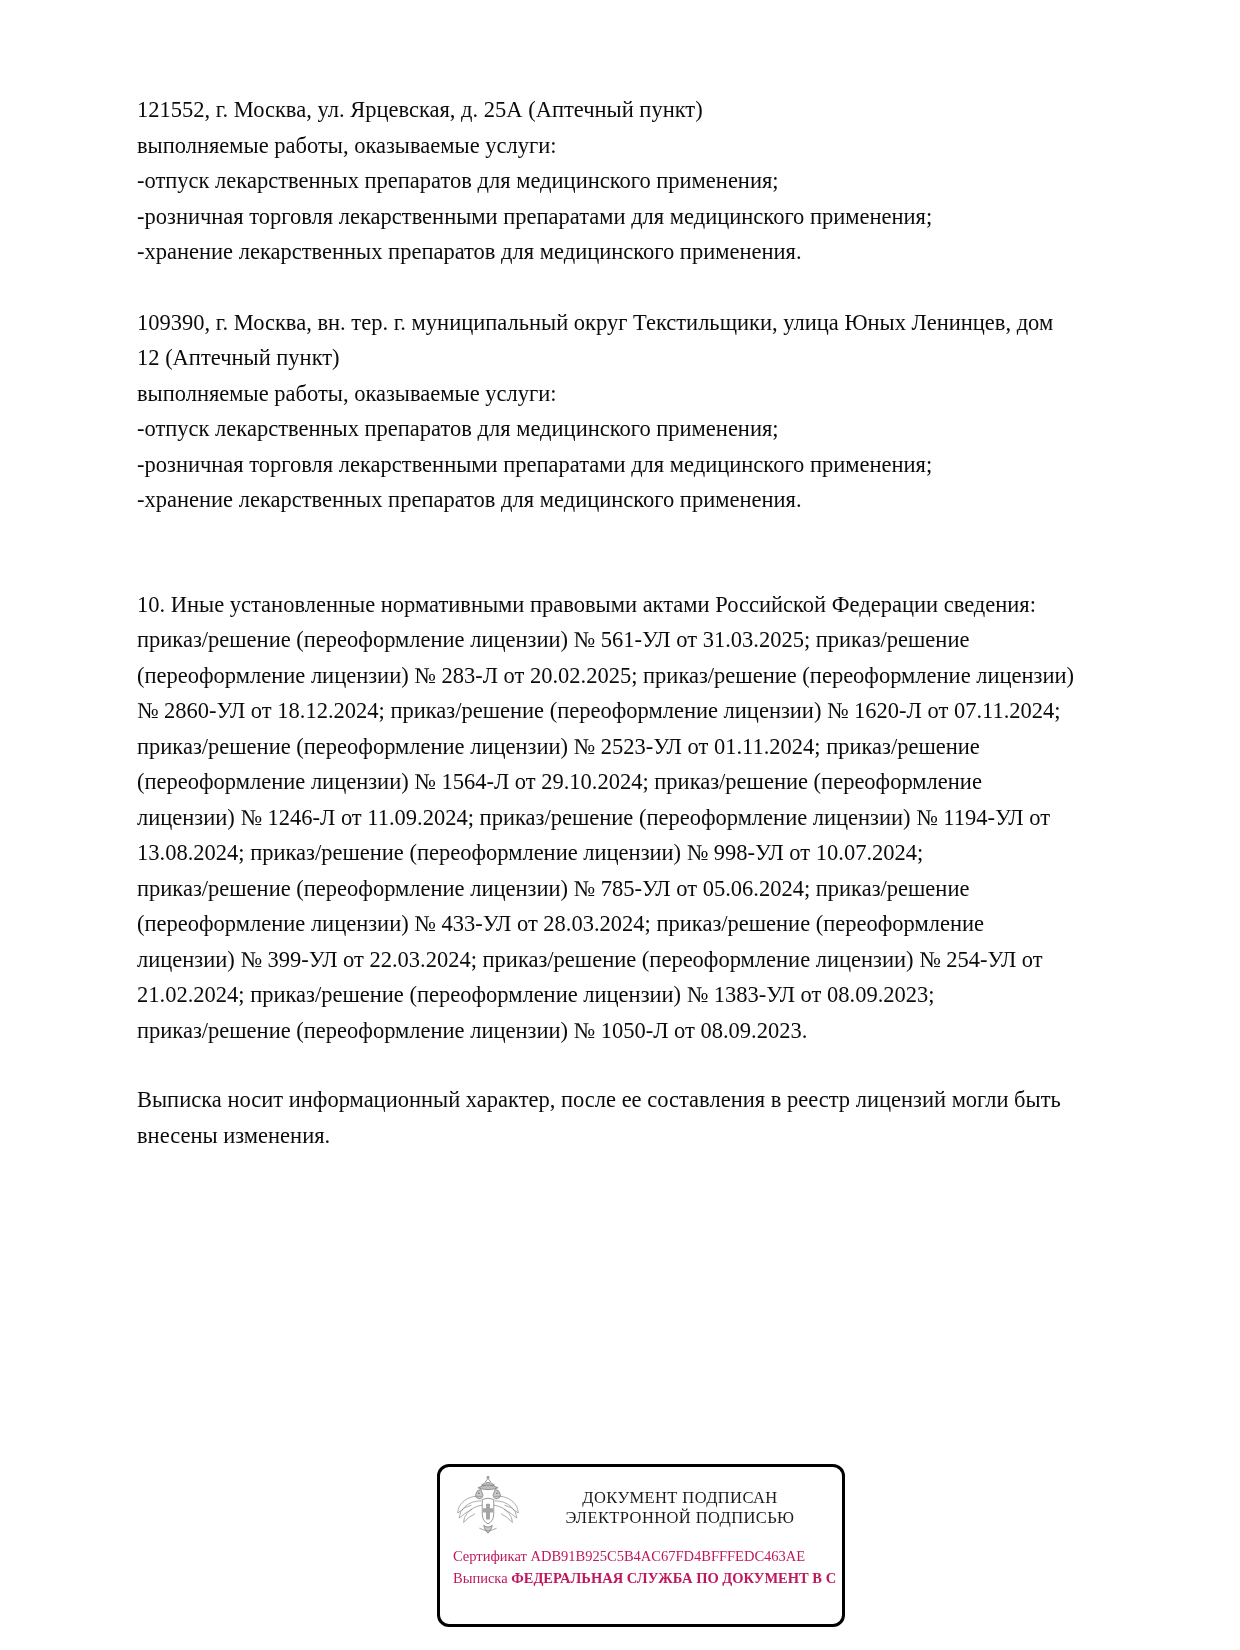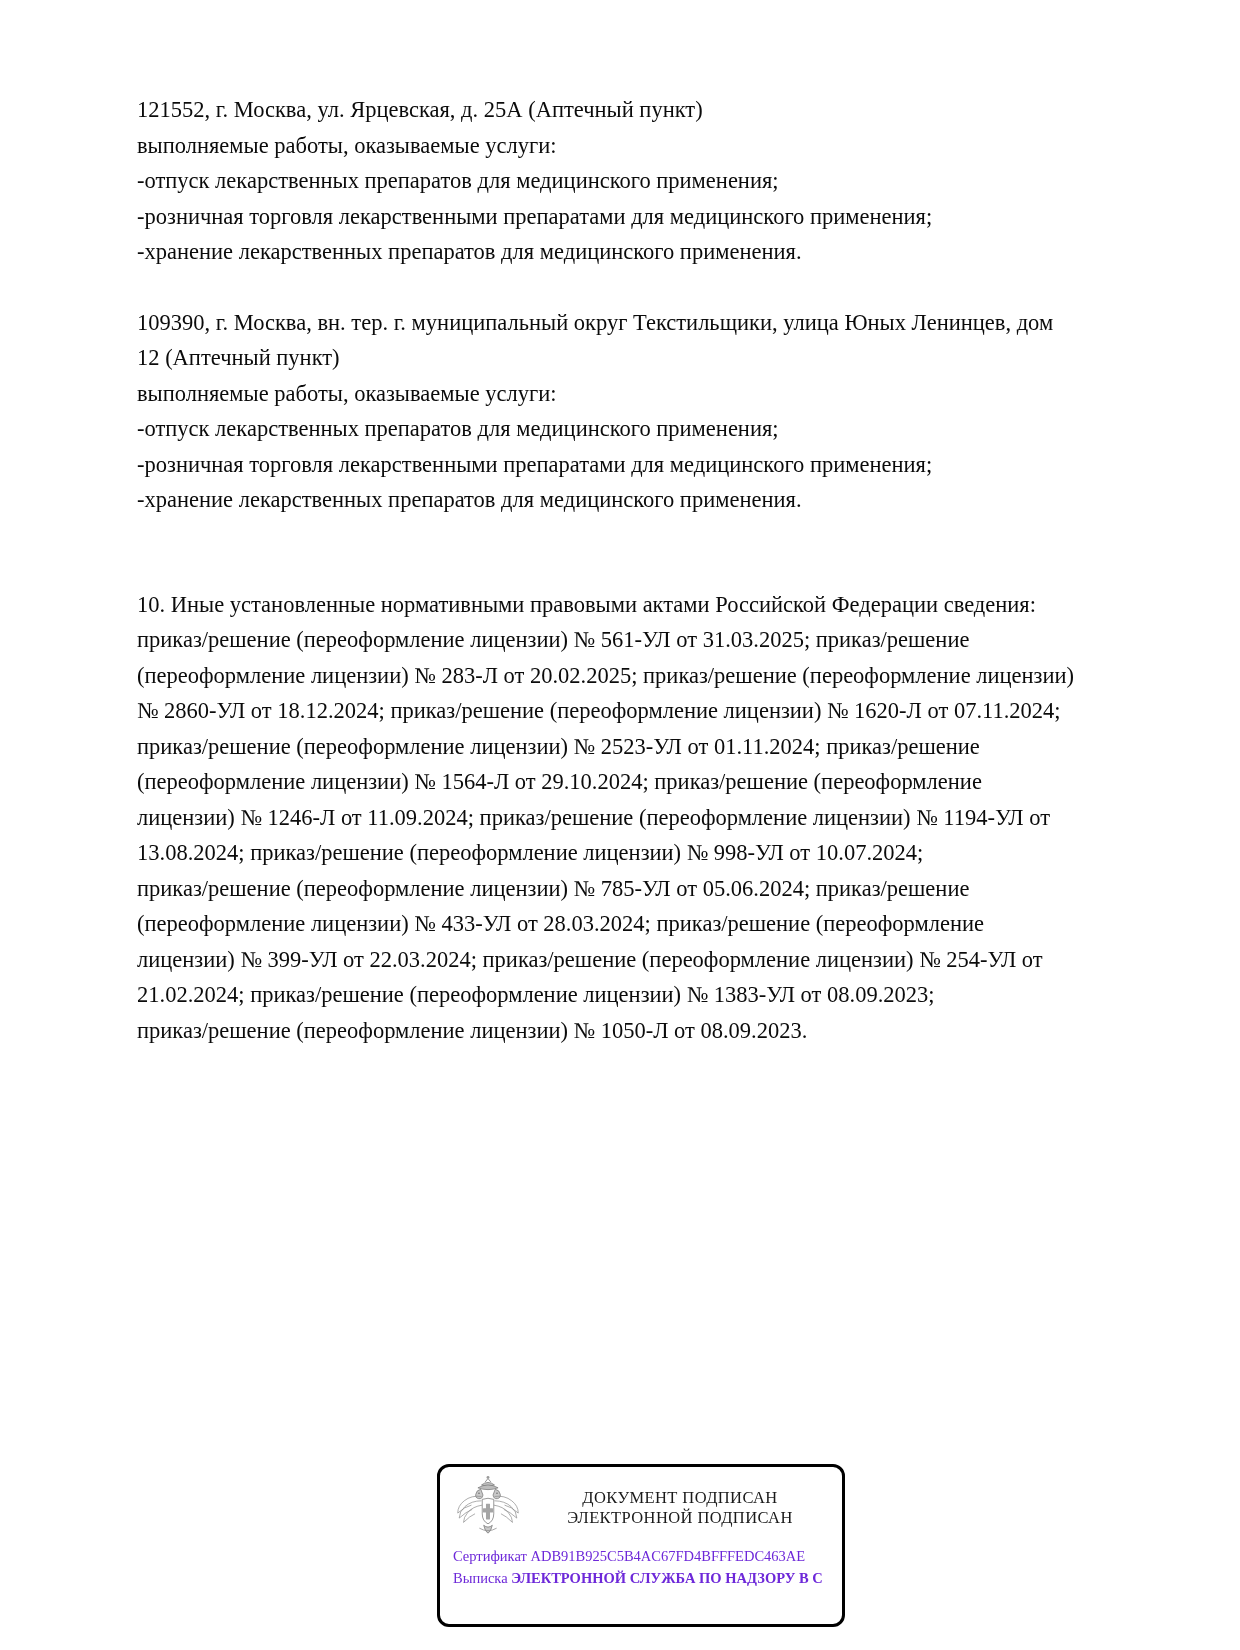--- a/index.html
+++ b/index.html
@@ -77,21 +77,21 @@
     line-height: 20px;
     letter-spacing: 0.4px;
     color: #1a1a1a;
     padding-right: 6px;
   }
   .stamp-head div { white-space: nowrap; }
   .stamp-lines {
     padding: 2px 0 0 13px;
     font-size: 14.5px;
     line-height: 22px;
-    color: #6d28d9;
+    color: #be185d;
     white-space: nowrap;
   }
   .stamp-lines .bold { font-weight: bold; }
 </style>
 </head>
 <body>
 
 <div class="page">
 
   <div class="content">
@@ -121,20 +121,22 @@
 (переоформление лицензии) № 1564-Л от 29.10.2024; приказ/решение (переоформление
 лицензии) № 1246-Л от 11.09.2024; приказ/решение (переоформление лицензии) № 1194-УЛ от
 13.08.2024; приказ/решение (переоформление лицензии) № 998-УЛ от 10.07.2024;
 приказ/решение (переоформление лицензии) № 785-УЛ от 05.06.2024; приказ/решение
 (переоформление лицензии) № 433-УЛ от 28.03.2024; приказ/решение (переоформление
 лицензии) № 399-УЛ от 22.03.2024; приказ/решение (переоформление лицензии) № 254-УЛ от
 21.02.2024; приказ/решение (переоформление лицензии) № 1383-УЛ от 08.09.2023;
 приказ/решение (переоформление лицензии) № 1050-Л от 08.09.2023.</p>
     <div class="gap-small"></div>
 
+    <p class="para">Выписка носит информационный характер, после ее составления в реестр лицензий могли быть
+внесены изменения.</p>
 
   </div>
 
   <div class="stamp">
     <div class="stamp-top">
       <span class="emblem">
         <svg viewBox="0 0 100 100" width="72" height="72" aria-hidden="true">
           <g fill="none" stroke="#7d7d7d" stroke-width="1.1">
 
             <path d="M50 9 L46 14 M50 9 L54 14"></path>
@@ -163,22 +165,22 @@
               <rect x="43" y="50.5" width="14" height="5.6" rx="0.6"></rect>
             </g>
 
             <path d="M44 74 q6 5 12 0 q-2 9 -6 11 q-4 -2 -6 -11 z" fill="#c9c9c9"></path>
             <path d="M38 78 q12 7 24 0" stroke="#8e8e8e"></path>
           </g>
         </svg>
       </span>
       <span class="stamp-head">
         <div>ДОКУМЕНТ ПОДПИСАН</div>
-        <div>ЭЛЕКТРОННОЙ ПОДПИСАН</div>
+        <div>ЭЛЕКТРОННОЙ ПОДПИСЬЮ</div>
       </span>
     </div>
     <div class="stamp-lines">
       <div><span>Сертификат</span> <span>ADB91B925C5B4AC67FD4BFFFEDC463AE</span></div>
-      <div><span>Выписка</span> <span class="bold">ЭЛЕКТРОННОЙ СЛУЖБА ПО НАДЗОРУ В С</span></div>
+      <div><span>Выписка</span> <span class="bold">ФЕДЕРАЛЬНАЯ СЛУЖБА ПО ДОКУМЕНТ В С</span></div>
     </div>
   </div>
 
 </div>
 
 </body></html>

